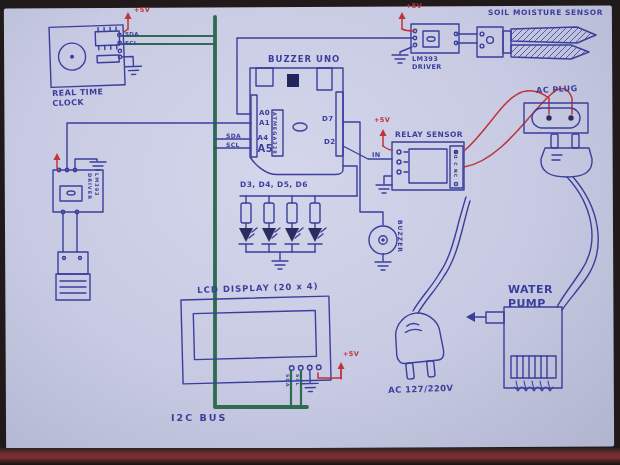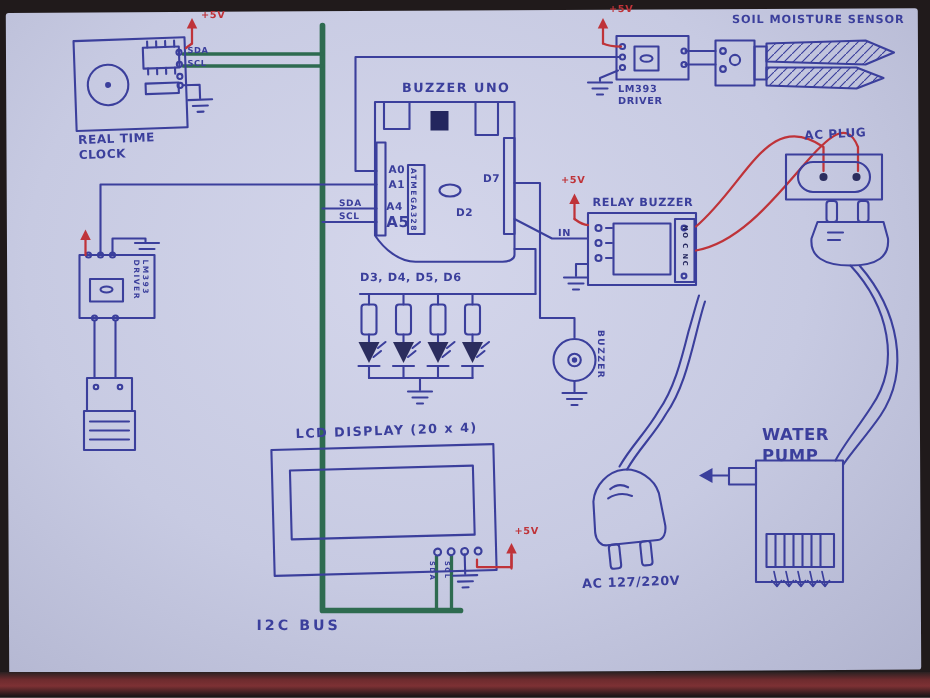--- a/index.html
+++ b/index.html
@@ -264,42 +264,42 @@
   <div class="lbl" style="left:125px;top:31px;font-size:5.5px">SDA</div>
   <div class="lbl" style="left:125px;top:40px;font-size:5.5px">SCL</div>
 
   <div class="lbl" style="left:268px;top:54px;font-size:8.5px;letter-spacing:1px">BUZZER UNO</div>
   <div class="lbl v" style="left:272px;top:112px;font-size:5px;height:44px">ATMEGA328</div>
   <div class="lbl" style="left:259px;top:109px;font-size:7px">A0</div>
   <div class="lbl" style="left:259px;top:119px;font-size:7px">A1</div>
   <div class="lbl" style="left:257.5px;top:134px;font-size:7px">A4</div>
   <div class="lbl" style="left:257.5px;top:143px;font-size:10px">A5</div>
   <div class="lbl" style="left:322px;top:115px;font-size:7px">D7</div>
-  <div class="lbl" style="left:304px;top:138px;font-size:7px">D2</div>
+  <div class="lbl" style="left:324px;top:138px;font-size:7px">D2</div>
   <div class="lbl" style="left:226px;top:132px;font-size:6px">SDA</div>
   <div class="lbl" style="left:226px;top:141px;font-size:6px">SCL</div>
 
   <div class="lbl" style="left:240px;top:180px;font-size:7.5px">D3, D4, D5, D6</div>
 
   <div class="lbl" style="left:197px;top:285px;font-size:8.5px;letter-spacing:1px;transform:rotate(-2deg)">LCD DISPLAY (20 x 4)</div>
   <div class="lbl v" style="left:284px;top:374px;font-size:4.5px;height:18px">SDA</div>
   <div class="lbl v" style="left:294px;top:374px;font-size:4.5px;height:18px">SCL</div>
   <div class="lbl red" style="left:343px;top:350px;font-size:6.5px">+5V</div>
 
   <div class="lbl" style="left:171px;top:412px;font-size:9.5px;letter-spacing:2px">I2C BUS</div>
 
   <div class="lbl ctr" style="left:412px;top:55px;width:46px;font-size:6.5px">LM393
 DRIVER</div>
   <div class="lbl red" style="left:406px;top:2px;font-size:6.5px">+5V</div>
 
   <div class="lbl" style="left:488px;top:8px;font-size:7.5px;letter-spacing:0.6px">SOIL MOISTURE SENSOR</div>
 
   <div class="lbl v" style="left:87px;top:173px;font-size:5px;height:40px">LM393 DRIVER</div>
 
-  <div class="lbl" style="left:395px;top:130px;font-size:7.5px">RELAY BUZZER</div>
+  <div class="lbl" style="left:395px;top:130px;font-size:7.5px">RELAY SENSOR</div>
   <div class="lbl" style="left:372px;top:151px;font-size:6.5px">IN</div>
   <div class="lbl v navy" style="left:452.5px;top:150px;font-size:4.5px;height:36px">NO C NC</div>
   <div class="lbl red" style="left:374px;top:116px;font-size:6.5px">+5V</div>
 
   <div class="lbl v" style="left:396px;top:220px;font-size:6px;height:44px">BUZZER</div>
 
   <div class="lbl" style="left:536px;top:86px;font-size:8px;transform:rotate(-3deg)">AC PLUG</div>
 
   <div class="lbl ctr" style="left:508px;top:283px;width:52px;font-size:11px">WATER
 PUMP</div>

